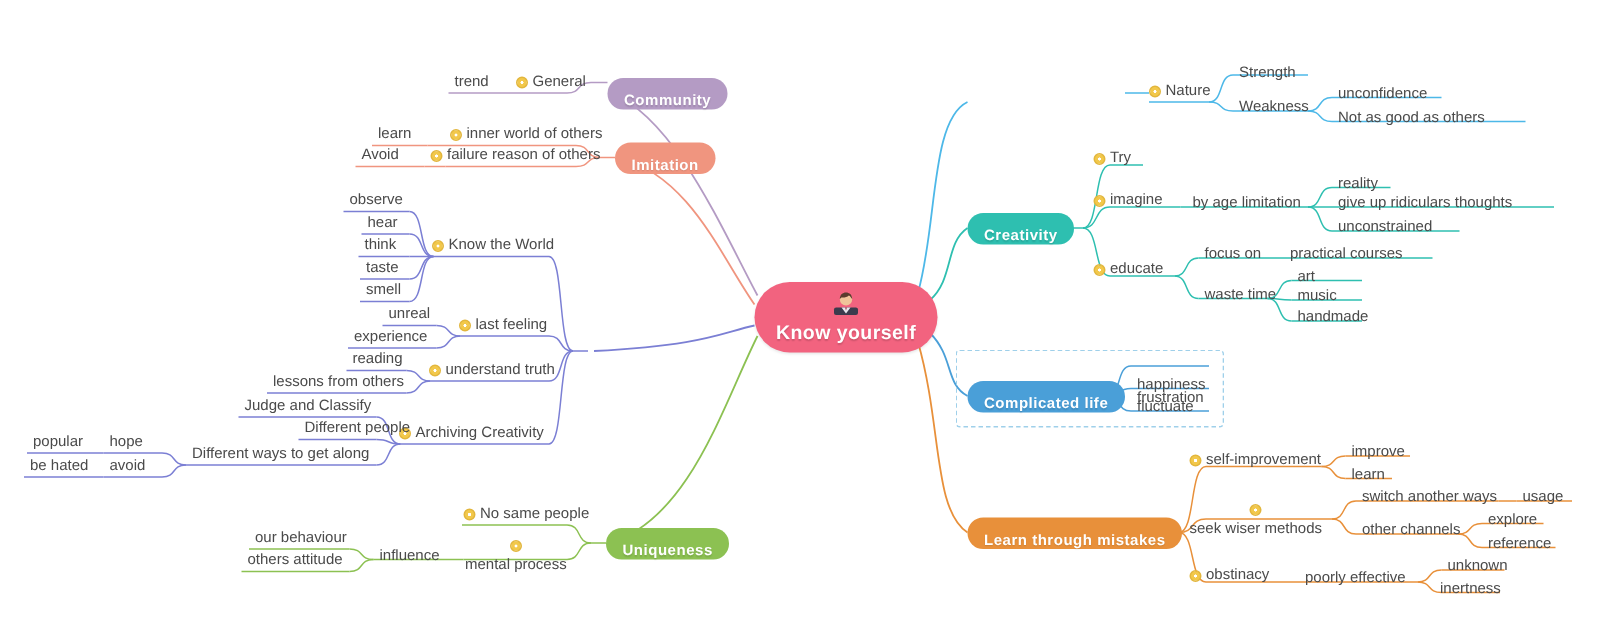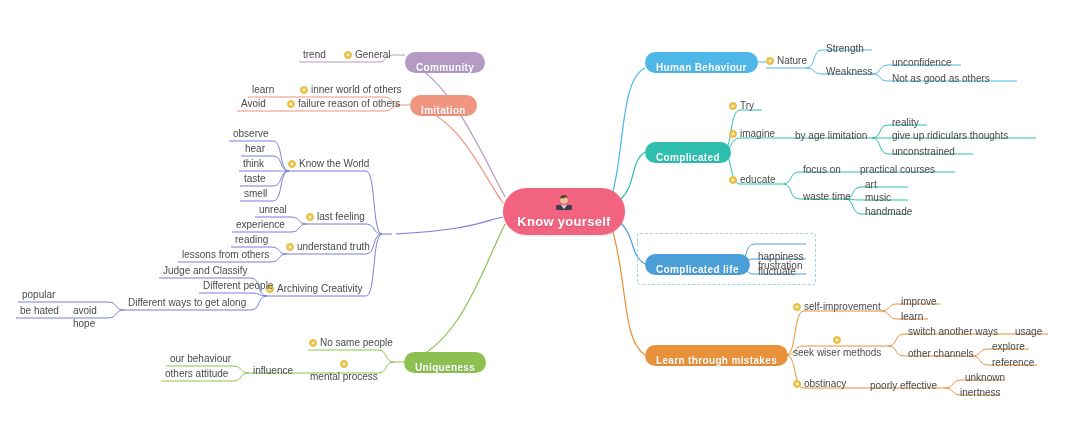--- a/index.html
+++ b/index.html
@@ -264,42 +264,39 @@
         <rect x="1" y="11" width="16" height="5" rx="1.4" fill="#3b3b4d"></rect>
         <path d="M6 11 L9 15 L12 11 Z" fill="#e8e8ee"></path>
         <path d="M8.4 11 L9 13 L9.6 11 Z" fill="#9b3040"></path>
         <circle cx="9" cy="5.6" r="4.1" fill="#f0c49a"></circle>
         <path d="M4.9 5.4c0-3 1.9-4.4 4.1-4.4s4.1 1.4 4.1 4.4c-.7-1.1-1.3-2-2.2-2.4-1.3 1.3-3.6 1.6-5 1.3z" fill="#5a3b2e"></path>
       </svg>
     </span>
     <span class="rtext">Know yourself</span>
   </div>
 
-  <div class="pill" style="left:645px;top:52px;background:#4db8e8;">
-    <span>Human Behaviour</span>
-  </div>
   <div class="bnode" style="left:766px;top:55px;color:#4db8e8;">
     <span class="dot"></span>
     <span style="color:#4a4a4a">Nature</span>
   </div>
   <div class="leaf" style="left:824px;top:43px;color:#4db8e8;">
     <span style="color:#4a4a4a">Strength</span>
   </div>
   <div class="leaf" style="left:824px;top:66px;color:#4db8e8;">
     <span style="color:#4a4a4a">Weakness</span>
   </div>
   <div class="leaf" style="left:890px;top:57px;color:#4db8e8;">
     <span style="color:#4a4a4a">unconfidence</span>
   </div>
   <div class="leaf" style="left:890px;top:73px;color:#4db8e8;">
     <span style="color:#4a4a4a">Not as good as others</span>
   </div>
 
   <div class="pill" style="left:645px;top:142px;background:#2ebfb0;">
-    <span>Complicated</span>
+    <span>Creativity</span>
   </div>
   <div class="bnode" style="left:729px;top:100px;">
     <span class="dot"></span>
     <span>Try</span>
   </div>
   <div class="bnode" style="left:729px;top:128px;">
     <span class="dot"></span>
     <span>imagine</span>
   </div>
   <div class="leaf" style="left:793px;top:130px;color:#2ebfb0;">
@@ -470,21 +467,21 @@
   </div>
   <div class="leaf" style="left:161px;top:265px;color:#7b7fd4;">
     <span style="color:#4a4a4a">Judge and Classify</span>
   </div>
   <div class="leaf" style="left:201px;top:280px;color:#7b7fd4;">
     <span style="color:#4a4a4a">Different people</span>
   </div>
   <div class="leaf" style="left:126px;top:297px;color:#7b7fd4;">
     <span style="color:#4a4a4a">Different ways to get along</span>
   </div>
-  <div class="leaf" style="left:71px;top:289px;color:#7b7fd4;margin-top:29px;">
+  <div class="leaf" style="left:71px;top:289px;color:#7b7fd4;">
     <span style="color:#4a4a4a">hope</span>
   </div>
   <div class="leaf" style="left:71px;top:305px;color:#7b7fd4;">
     <span style="color:#4a4a4a">avoid</span>
   </div>
   <div class="leaf" style="left:20px;top:289px;color:#7b7fd4;">
     <span style="color:#4a4a4a">popular</span>
   </div>
   <div class="leaf" style="left:18px;top:305px;color:#7b7fd4;">
     <span style="color:#4a4a4a">be hated</span>

